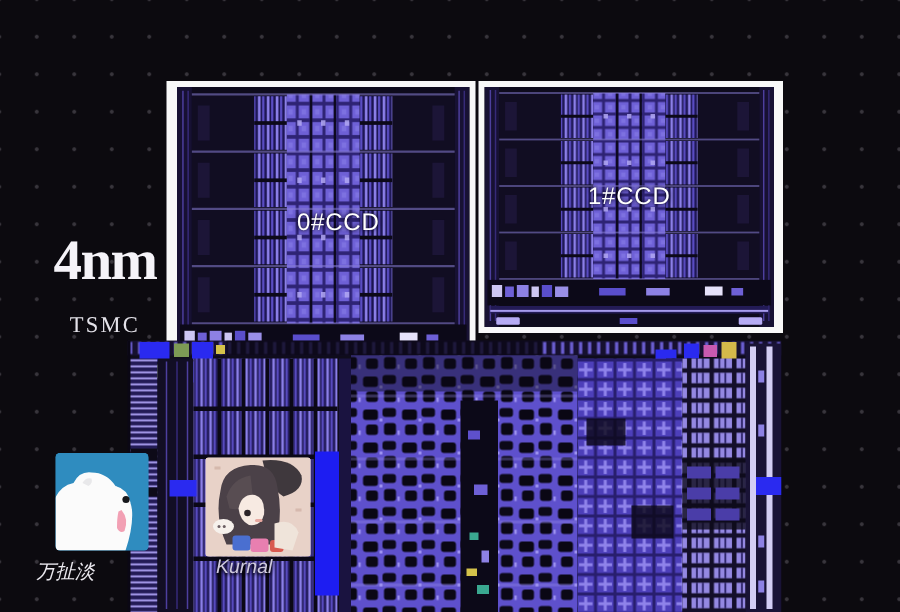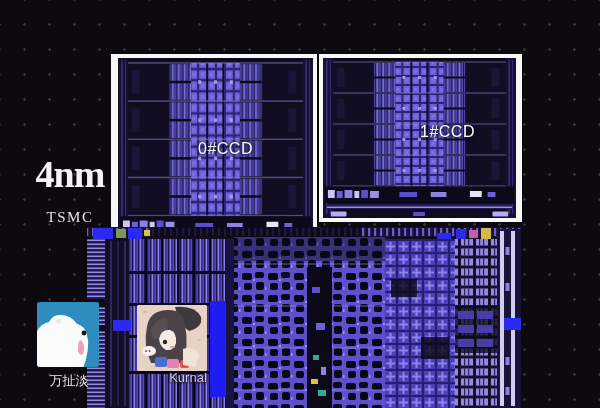--- a/index.html
+++ b/index.html
@@ -13,28 +13,28 @@
   .node-label{position:absolute;left:18px;top:155px;width:104px;text-align:center;color:#f5f3f8;font-family:Liberation Serif, serif;}
   .node-label .big{font-size:38px;font-weight:700;line-height:1;letter-spacing:-1px;}
   .node-label .small{font-size:15px;font-weight:400;letter-spacing:1.5px;margin-top:16px;color:#e4e2e9;}
   .ccd-frame{position:absolute;box-sizing:border-box;border:4px solid #f8f8f8;background:#0e0b1c;}
   #ccd0{left:111px;top:54px;width:206px;height:205px;border-left-width:7px;}
   #ccd1{left:319px;top:54px;width:203px;height:168px;border-right-width:6px;}
   .ccd-frame svg{display:block;width:100%;height:100%;}
   .ccd-label{position:absolute;top:46%;transform:translate(-50%,-50%);color:#ffffff;
     font-size:16px;letter-spacing:.5px;text-shadow:0 0 4px rgba(10,5,30,.9),0 0 2px rgba(10,5,30,.9);}
   #ccd0 .ccd-label{left:calc(50% + 10px);}
-  #ccd1 .ccd-label{left:50%;margin-left:28px;}
+  #ccd1 .ccd-label{left:50%;}
   #iod{position:absolute;left:85px;top:227px;width:436px;height:181px;}
   #iod svg{display:block;width:100%;height:100%;}
   .avatar{position:absolute;border-radius:2px;overflow:hidden;}
   #bear-avatar{left:37px;top:302px;width:62px;height:65px;border-radius:3px;background:#2f8cbf;}
   #kurnal-avatar{left:137px;top:305px;width:70px;height:66px;background:#e8d2c8;}
   .avatar svg{display:block;width:100%;height:100%;}
-  .wm-text{position:absolute;text-align:center;font-size:13px;}
+  .wm-text{position:absolute;text-align:left;font-size:13px;font-style:italic;}
   #bear-name{left:24px;top:372px;width:90px;color:#eceaf0;}
   #kurnal-name{left:144px;top:370px;width:88px;color:#cfcadd;
     text-shadow:0 1px 2px rgba(5,3,12,.95),0 0 3px rgba(5,3,12,.8);}
 </style>
 </head>
 <body>
 
 <div class="stage">
 
   <svg width="0" height="0" style="position:absolute" aria-hidden="true">

